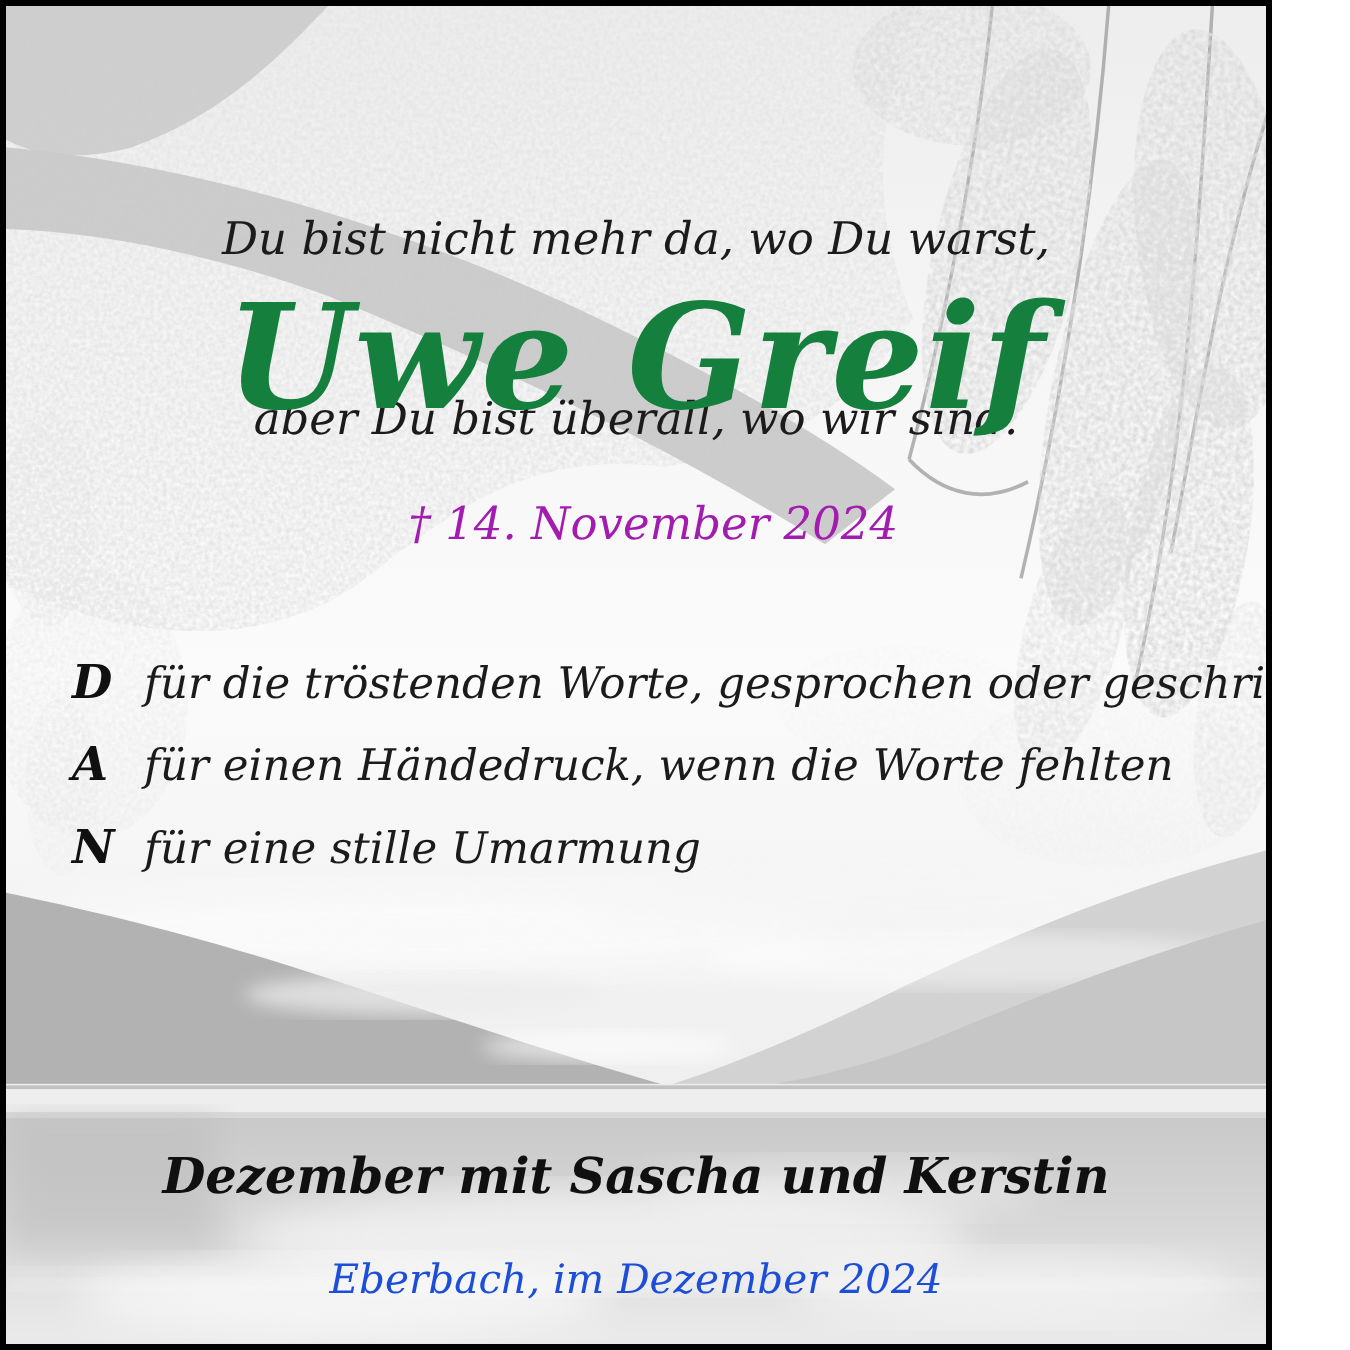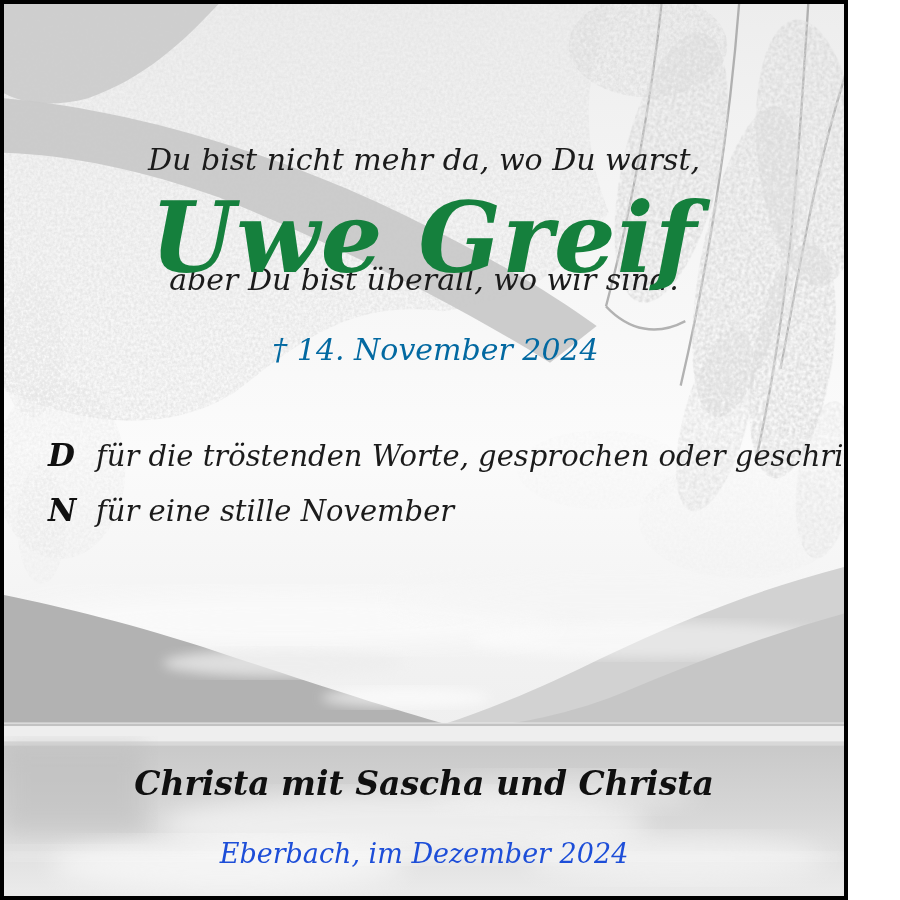--- a/index.html
+++ b/index.html
@@ -9,21 +9,21 @@
     box-sizing:border-box;
     border:4px solid #000;
     overflow:hidden;
     font-family:"DejaVu Serif","Liberation Serif",serif;
     color:#141414;
   }
   .bg{position:absolute;inset:0;width:100%;height:100%;}
   .txt{position:absolute;left:0;right:0;text-align:center;font-style:italic;white-space:pre-wrap;}
   .quote{top:56px;font-size:30px;line-height:40px;font-weight:500;color:#1b1b1b;}
   .name{top:172px;font-size:97px;line-height:1.28;font-weight:bold;color:#15803d;letter-spacing:1px;}
-  .death-date{top:328px;font-size:30px;color:#0369a1;padding-left:23px;}
+  .death-date{top:328px;font-size:30px;color:#a21caf;padding-left:23px;}
   .danke{position:absolute;left:44px;top:424px;right:10px;}
   .dank-row{line-height:55px;height:55px;white-space:nowrap;font-style:italic;}
   .dank-letter{display:inline-block;width:48px;font-weight:bold;font-size:31px;color:#101010;}
   .dank-text{font-size:29px;color:#1b1b1b;}
   .family{top:760px;font-size:33px;font-weight:bold;color:#101010;}
   .place-date{top:834px;font-size:27px;color:#1d4ed8;}
 </style>
 </head>
 <body>
 
@@ -131,21 +131,24 @@
 
   <div class="txt name">Uwe Greif</div>
 
   <div class="txt death-date">† 14. November 2024</div>
 
   <div class="danke">
     <div class="dank-row">
       <span class="dank-letter">D</span><span class="dank-text">für die tröstenden Worte, gesprochen oder geschrieben</span>
     </div>
     <div class="dank-row">
-      <span class="dank-letter">N</span><span class="dank-text">für eine stille November</span>
+      <span class="dank-letter">A</span><span class="dank-text">für einen Händedruck, wenn die Worte fehlten</span>
+    </div>
+    <div class="dank-row">
+      <span class="dank-letter">N</span><span class="dank-text">für eine stille Umarmung</span>
     </div>
   </div>
 
-  <div class="txt family">Christa mit Sascha und Christa</div>
+  <div class="txt family">Dezember mit Sascha und Kerstin</div>
 
   <div class="txt place-date">Eberbach, im Dezember 2024</div>
 
 </div>
 
 </body></html>

